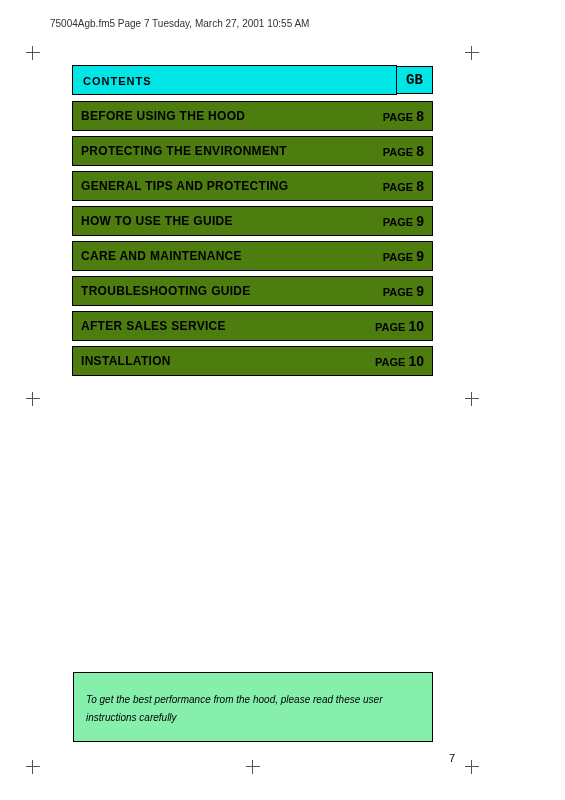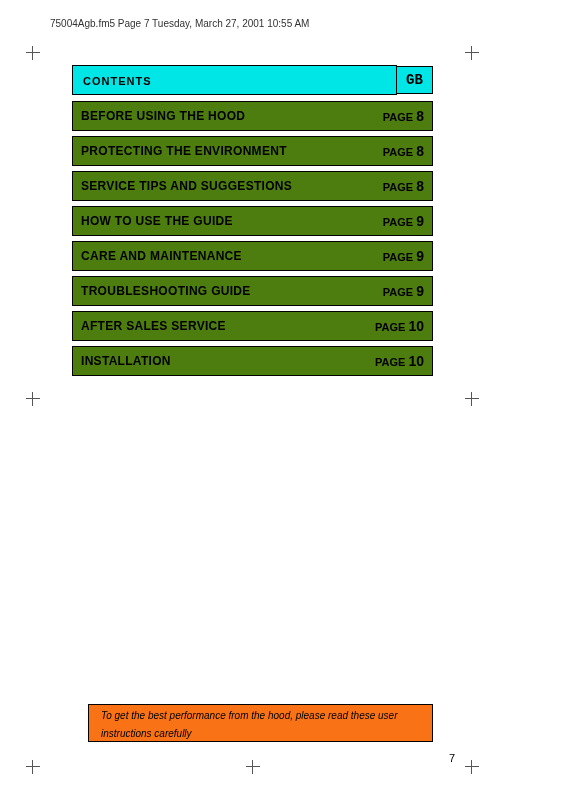--- a/index.html
+++ b/index.html
@@ -142,25 +142,25 @@
 
     .toc-row-page .page-num {
       font-size: 14px;
       font-weight: bold;
     }
 
     
     .bottom-note {
       position: absolute;
       bottom: 58px;
-      left: 88px;
+      left: 73px;
       right: 72px;
       border: 1.5px solid #000;
-      padding: 0 12px;
-      background: #f97316;
+      padding: 16px 12px;
+      background: #86efac;
     }
 
     .bottom-note-text {
       font-size: 10px;
       color: #000;
       font-style: italic;
     }
 
     
     .page-number {
@@ -200,21 +200,21 @@
     <div id="toc-rows">
         <div class="toc-row">
           <div class="toc-row-title">BEFORE USING THE HOOD</div>
           <div class="toc-row-page">PAGE <span class="page-num">8</span></div>
         </div>
         <div class="toc-row">
           <div class="toc-row-title">PROTECTING THE ENVIRONMENT</div>
           <div class="toc-row-page">PAGE <span class="page-num">8</span></div>
         </div>
         <div class="toc-row">
-          <div class="toc-row-title">SERVICE TIPS AND SUGGESTIONS</div>
+          <div class="toc-row-title">GENERAL TIPS AND PROTECTING</div>
           <div class="toc-row-page">PAGE <span class="page-num">8</span></div>
         </div>
         <div class="toc-row">
           <div class="toc-row-title">HOW TO USE THE GUIDE</div>
           <div class="toc-row-page">PAGE <span class="page-num">9</span></div>
         </div>
         <div class="toc-row">
           <div class="toc-row-title">CARE AND MAINTENANCE</div>
           <div class="toc-row-page">PAGE <span class="page-num">9</span></div>
         </div>

